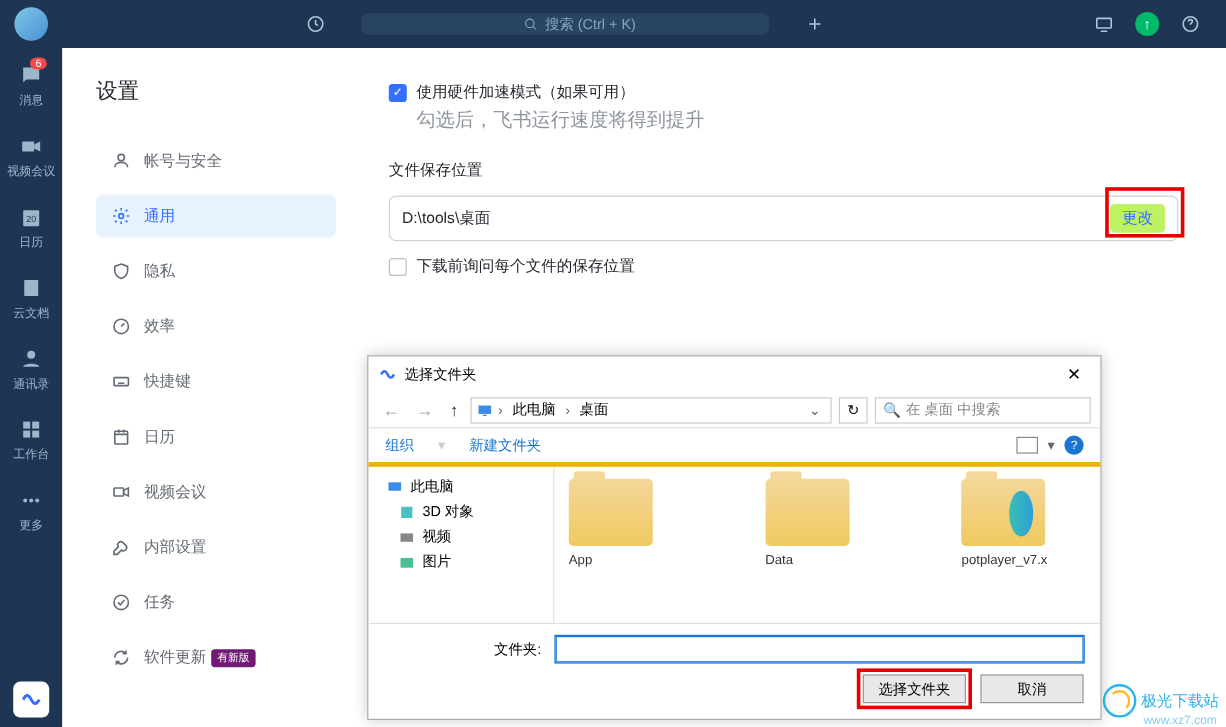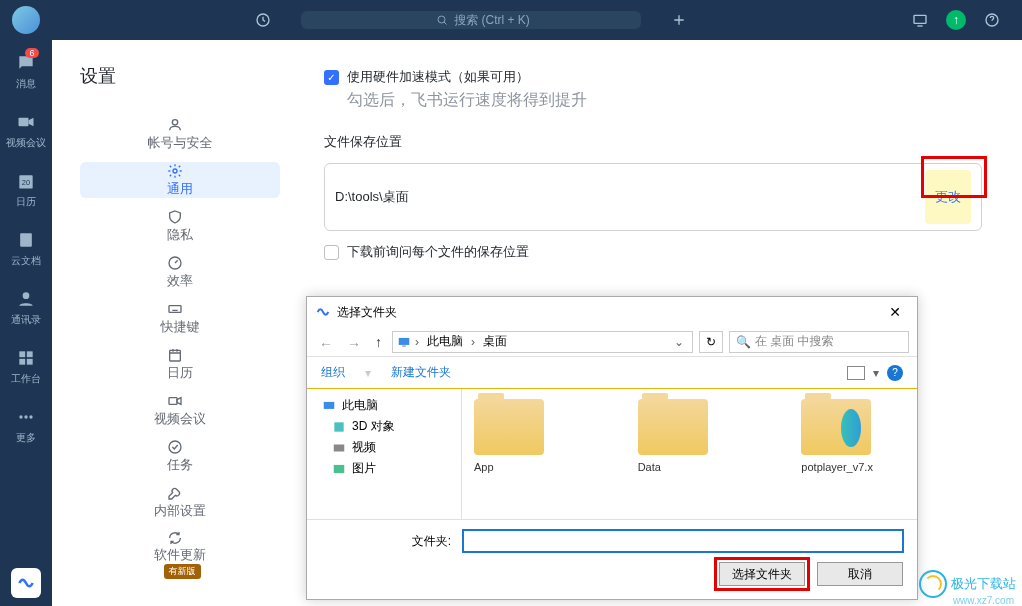--- a/index.html
+++ b/index.html
@@ -18,51 +18,51 @@
 .rail-item { display: flex; flex-direction: column; align-items: center; margin-bottom: 20px; cursor: pointer; position: relative; }
 .rail-icon { width: 22px; height: 22px; margin-bottom: 3px; display: flex; align-items: center; justify-content: center; }
 .rail-badge { position: absolute; top: -4px; right: -2px; background: #f54a45; color: #fff; border-radius: 8px; font-size: 9px; padding: 0 4px; min-width: 14px; text-align: center; }
 .rail-spacer { flex: 1; }
 .rail-app { width: 30px; height: 30px; border-radius: 6px; background: #fff; margin-bottom: 8px; display: flex; align-items: center; justify-content: center; }
 
 
 .content { position: absolute; left: 52px; top: 40px; right: 0; bottom: 0; background: #fff; display: flex; }
 .settings-side { width: 232px; padding: 24px 0 0 28px; border-right: none; }
 .settings-title { font-size: 18px; font-weight: 500; color: #1f2329; margin-bottom: 28px; }
-.set-item { display: flex; align-items: center; height: 36px; padding: 0 12px; border-radius: 6px; margin-bottom: 10px; color: #646a73; font-size: 13px; cursor: pointer; width: 200px; flex-direction: column; }
+.set-item { display: flex; align-items: center; height: 36px; padding: 0 12px; border-radius: 6px; margin-bottom: 10px; color: #646a73; font-size: 13px; cursor: pointer; width: 200px; }
 .set-item.active { background: #e8f2ff; color: #3370ff; }
 .set-ico { width: 18px; height: 18px; margin-right: 10px; display: flex; align-items: center; justify-content: center; }
-.new-badge { background: #a16207; color: #fff; font-size: 9px; padding: 1px 5px; border-radius: 3px; margin-left: 4px; }
+.new-badge { background: #701a75; color: #fff; font-size: 9px; padding: 1px 5px; border-radius: 3px; margin-left: 4px; }
 
 .settings-main { flex: 1; padding: 28px 40px 0 40px; color: #1f2329; font-size: 13px; }
 .chk-row { display: flex; align-items: center; margin-bottom: 4px; }
 .chk { width: 15px; height: 15px; border-radius: 3px; margin-right: 8px; display: flex; align-items: center; justify-content: center; font-size: 10px; }
 .chk.on { background: #3370ff; color: #fff; }
 .chk.off { border: 1.5px solid #bbbfc4; background: #fff; }
 .chk-desc { color: #8f959e; font-size: 16px; margin-left: 23px; margin-bottom: 22px; }
 .section-title { font-size: 13px; color: #1f2329; margin-bottom: 12px; }
 .path-row { display: flex; align-items: center; border: 1px solid #d0d3d6; border-radius: 6px; padding: 6px 10px; margin-bottom: 12px; position: relative; }
 .path-input { flex: 1; border: none; outline: none; font-size: 13px; color: #1f2329; background: transparent; }
-.change-btn { color: #3370ff; font-size: 13px; background: #fef9c3; border-radius: 4px; padding: 18px 10px; cursor: pointer; }
+.change-btn { color: #3370ff; font-size: 13px; background: #bef264; border-radius: 4px; padding: 3px 10px; cursor: pointer; }
 .redbox { position: absolute; right: -6px; top: -8px; width: 66px; height: 42px; border: 3px solid #e60000; pointer-events: none; }
 .bottom-text { color: #1f2329; font-size: 13px; margin-top: 300px; }
 
 
 .dialog { position: absolute; left: 306px; top: 296px; width: 612px; height: 304px; background: #fff; border: 1px solid #aaa; box-shadow: 0 0 12px rgba(0,0,0,0.2); font-size: 12px; color: #000; }
 .dlg-title { height: 30px; display: flex; align-items: center; padding: 0 8px; }
 .dlg-ico { width: 16px; height: 16px; margin-right: 6px; }
 .dlg-close { margin-left: auto; font-size: 14px; cursor: pointer; padding: 0 8px; }
 .dlg-nav { height: 30px; border-bottom: 1px solid #e0e0e0; display: flex; align-items: center; padding: 0 8px; gap: 6px; }
 .nav-arr { color: #999; font-size: 14px; padding: 0 4px; }
 .nav-path { flex: 1; height: 22px; border: 1px solid #ccc; display: flex; align-items: center; padding: 0 4px; font-size: 12px; }
 .nav-path span { padding: 0 4px; }
 .nav-chev { color: #666; }
 .nav-refresh { width: 24px; height: 22px; border: 1px solid #ccc; display: flex; align-items: center; justify-content: center; }
 .nav-search { width: 180px; height: 22px; border: 1px solid #ccc; display: flex; align-items: center; padding: 0 6px; color: #888; }
-.dlg-toolbar { height: 32px; display: flex; align-items: center; padding: 0 14px; gap: 20px; border-bottom: 1px solid #eab308; }
+.dlg-toolbar { height: 32px; display: flex; align-items: center; padding: 0 14px; gap: 20px; border-bottom: 4px solid #eab308; }
 .tool-link { color: #1976d2; cursor: pointer; }
 .tool-right { margin-left: auto; display: flex; gap: 8px; align-items: center; }
 .tool-view { width: 18px; height: 14px; border: 1px solid #888; }
 .tool-help { width: 16px; height: 16px; border-radius: 50%; background: #1976d2; color: #fff; display: flex; align-items: center; justify-content: center; font-size: 10px; }
 .dlg-body { display: flex; height: 130px; }
 .tree { width: 155px; border-right: 1px solid #e0e0e0; padding: 6px 4px; font-size: 12px; overflow: hidden; }
 .tree-item { display: flex; align-items: center; padding: 2px 4px 2px 20px; gap: 5px; }
 .tree-item.pc { padding-left: 10px; }
 .tree-ico { width: 16px; height: 14px; }
 .file-area { flex: 1; display: flex; padding: 10px 12px; gap: 60px; overflow: hidden; }
@@ -266,33 +266,33 @@
           <svg width="16" height="16" viewBox="0 0 24 24" fill="none" stroke="currentColor" stroke-width="2">
             <rect x="3" y="7" width="12" height="10" rx="1"></rect>
             <path d="M15 10l6-3v10l-6-3z"></path>
           </svg>
         </span>
         <span>视频会议</span>
       </div>
     <div class="set-item">
         <span class="set-ico">
           <svg width="16" height="16" viewBox="0 0 24 24" fill="none" stroke="currentColor" stroke-width="2">
+            <path d="M14 6a4 4 0 00-5.6 5.6L3 17v4h4l5.4-5.4A4 4 0 0018 10l-4-4z"></path>
+          </svg>
+        </span>
+        <span>内部设置</span>
+      </div>
+    <div class="set-item">
+        <span class="set-ico">
+          <svg width="16" height="16" viewBox="0 0 24 24" fill="none" stroke="currentColor" stroke-width="2">
             <circle cx="12" cy="12" r="9"></circle>
             <path d="M8 12l3 3 5-6"></path>
           </svg>
         </span>
         <span>任务</span>
-      </div>
-    <div class="set-item">
-        <span class="set-ico">
-          <svg width="16" height="16" viewBox="0 0 24 24" fill="none" stroke="currentColor" stroke-width="2">
-            <path d="M14 6a4 4 0 00-5.6 5.6L3 17v4h4l5.4-5.4A4 4 0 0018 10l-4-4z"></path>
-          </svg>
-        </span>
-        <span>内部设置</span>
       </div>
     <div class="set-item">
         <span class="set-ico">
           <svg width="16" height="16" viewBox="0 0 24 24" fill="none" stroke="currentColor" stroke-width="2">
             <path d="M4 12a8 8 0 0114-5M20 12a8 8 0 01-14 5M18 3v4h-4M6 21v-4h4"></path>
           </svg>
         </span>
         <span>软件更新</span>
         <span class="new-badge">有新版</span>
       </div>

